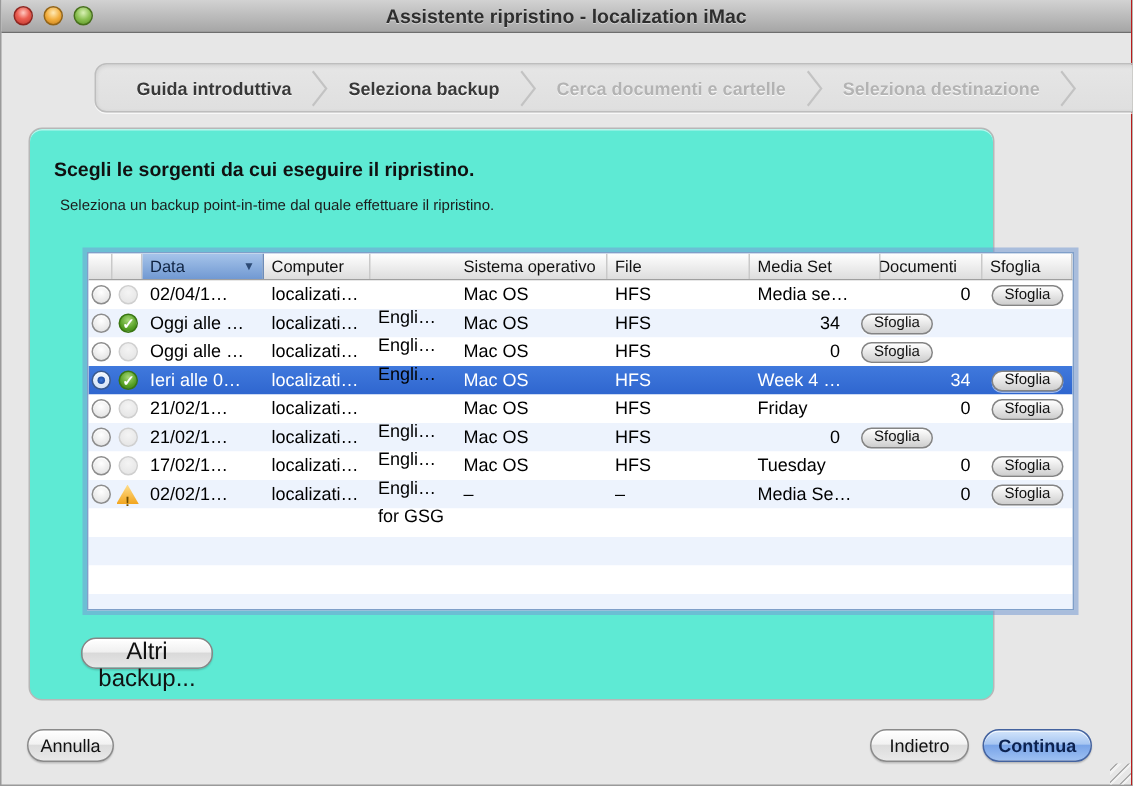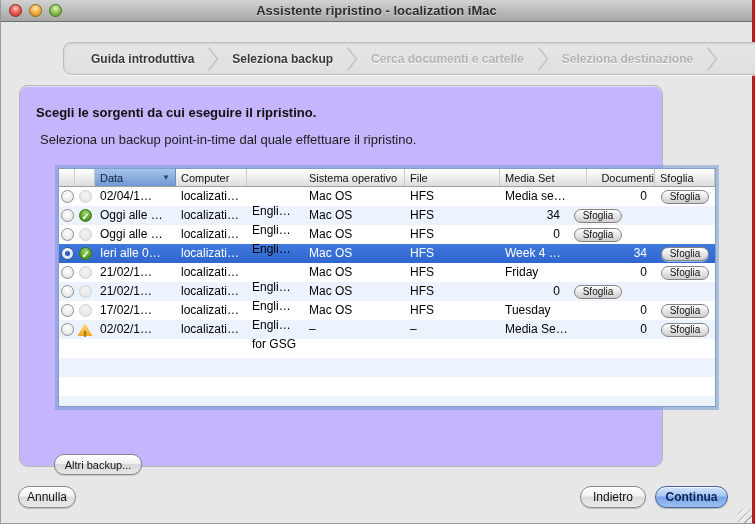--- a/index.html
+++ b/index.html
@@ -1,20 +1,20 @@
 <!DOCTYPE html>
 <html><head>
 <meta charset="utf-8">
 <style>
   * { box-sizing: border-box; margin: 0; padding: 0; }
   html,body { width:755px; height:524px; }
   body { font-family:"Liberation Sans", sans-serif; background:#e9e9e9; overflow:hidden; }
 
   .window { position:relative; width:755px; height:524px; background:#e7e7e7;
-            border-left:1px solid #9a9a9a; border-right:3px solid #b91c1c; border-bottom:1px solid #9a9a9a; }
+            border-left:1px solid #9a9a9a; border-right:1px solid #b91c1c; border-bottom:1px solid #9a9a9a; }
 
   
   .titlebar { position:relative; height:22px;
               background:linear-gradient(#d2d2d2, #a6a6a6);
               border-bottom:1px solid #6e6e6e;
               display:flex; align-items:center; justify-content:center; }
   .title { font-size:13px; font-weight:bold; color:#2e2e2e; text-shadow:0 1px 0 rgba(255,255,255,.45); }
   .lights { position:absolute; left:8px; top:4px; display:flex; gap:7px; }
   .light { width:13px; height:13px; border-radius:50%; }
   .light.red    { background:radial-gradient(circle at 50% 32%, #ffc9c1 0%, #ec5e52 45%, #bb352b 100%); border:1px solid #8e2620; }
@@ -27,38 +27,38 @@
                background:linear-gradient(#e6e6e6,#dfdfdf);
                box-shadow:inset 0 1px 3px rgba(0,0,0,.10), 0 1px 0 rgba(255,255,255,.7);
                display:flex; align-items:center; padding-left:27px;margin-left:44px; }
   .crumb-step { font-size:12px; font-weight:bold; text-shadow:0 1px 0 rgba(255,255,255,.85); white-space:nowrap; }
   .crumb-step.active   { color:#393939; }
   .crumb-step.inactive { color:#b3b3b3; }
   .chev { margin:0 13px; display:block; }
 
   
   .panel { position:absolute; left:18px; top:85px; width:644px; height:382px;
-           border:1px solid #b7b7b7; border-radius:9px; background:#c4b5fd;
+           border:1px solid #b7b7b7; border-radius:9px; background:#5eead4;
            box-shadow:inset 0 1px 0 rgba(255,255,255,.55); }
   .heading    { position:absolute; left:16px; top:19px; font-size:13px; font-weight:bold; color:#101010; }
-  .subheading { position:absolute; left:20px; top:46px; font-size:13px; color:#1c1c1c; }
+  .subheading { position:absolute; left:20px; top:46px; font-size:10px; color:#1c1c1c; }
 
   
   .table-wrap { position:absolute; left:38px; top:82px; width:658px; height:239px;
                 background:#fff; border:1px solid #7f9fc9;
                 box-shadow:0 0 0 3px rgba(118,155,212,.55); overflow:hidden; }
   .thead { display:flex; height:18px;
            background:linear-gradient(#ffffff,#dddddd);
            border-bottom:1px solid #9f9f9f; }
   .th { display:flex; align-items:center; padding-left:5px; font-size:11px; color:#111;
         border-right:1px solid #c9c9c9; overflow:hidden; white-space:nowrap; position:relative; }
   .th.sorted { background:linear-gradient(#a6c4ea,#729bd8); background:linear-gradient(#a6c4ea,#7199d2);
                border-right:1px solid #6d8cb8; color:#0e2240; }
   .th .arrow { position:absolute; right:5px; font-size:8px; color:#2d4a74; }
-  .th.num { justify-content:flex-end; padding-right:0; }
+  .th.num { justify-content:flex-end; padding-right:16px; }
 
   .row { display:flex; height:19px; align-items:center; font-size:12px; color:#000; background:#fff; }
   .row.alt { background:#edf3fd; }
   .row.selected { background:linear-gradient(#4079dd,#2f66cf); color:#fff; }
   .cell { overflow:hidden; white-space:nowrap; padding-left:5px; height:19px; line-height:19px; }
   .cell.icon-cell { display:flex; align-items:center; justify-content:center; padding-left:0; }
   .cell.num { text-align:right; padding-right:8px; }
 
   .c0{width:16px;} .c1{width:20px;} .c2{width:81px;} .c3{width:71px;} .c4{width:57px;margin-top:30px;}
   .c5{width:101px;} .c6{width:95px;} .c7{width:87px;} .c8{width:68px;} .c9{width:60px;}
@@ -90,22 +90,22 @@
               color:#111; text-align:center; font-family:"Liberation Sans", sans-serif;
               box-shadow:0 1px 0 rgba(255,255,255,.55); padding:0; }
 
   
   .push-btn { position:absolute; height:22px; border-radius:11px; border:1px solid #8a8a8a;
               background:linear-gradient(#ffffff 0%, #f2f2f2 45%, #dcdcdc 50%, #e9e9e9 100%);
               font-size:12px; color:#111; text-align:center; font-family:"Liberation Sans", sans-serif;
               box-shadow:0 1px 1px rgba(0,0,0,.18), inset 0 1px 0 #fff; padding:0 4px; }
   .altri { left:34px; top:339px; width:88px; height:21px; position:absolute; border-radius:10px;
            border:1px solid #868686; background:linear-gradient(#ffffff 0%, #f0f0f0 45%, #d9d9d9 50%, #e7e7e7 100%);
-           font-size:11px; color:#111; box-shadow:0 1px 1px rgba(0,0,0,.15), inset 0 1px 0 #fff;
-           font-family:"Liberation Sans", sans-serif;margin-top:29px; }
+           font-size:16px; color:#111; box-shadow:0 1px 1px rgba(0,0,0,.15), inset 0 1px 0 #fff;
+           font-family:"Liberation Sans", sans-serif; }
   .annulla  { left:17px;  top:486px; width:58px; }
   .indietro { left:579px; top:486px; width:66px; }
   .continua { left:654px; top:486px; width:73px;
               background:linear-gradient(#d3e5fb 0%, #a7c6f2 45%, #79a4e8 50%, #9dc0f2 100%);
               border:1px solid #44639f; color:#0c2250; font-weight:bold;
               box-shadow:0 1px 1px rgba(0,0,0,.2), inset 0 1px 0 rgba(255,255,255,.7); }
 
   .grip { position:absolute; right:0; bottom:0; width:14px; height:14px;
           background:repeating-linear-gradient(135deg, rgba(0,0,0,0) 0 3px, #adadad 3px 4px, #f2f2f2 4px 5.5px); }
 </style>

